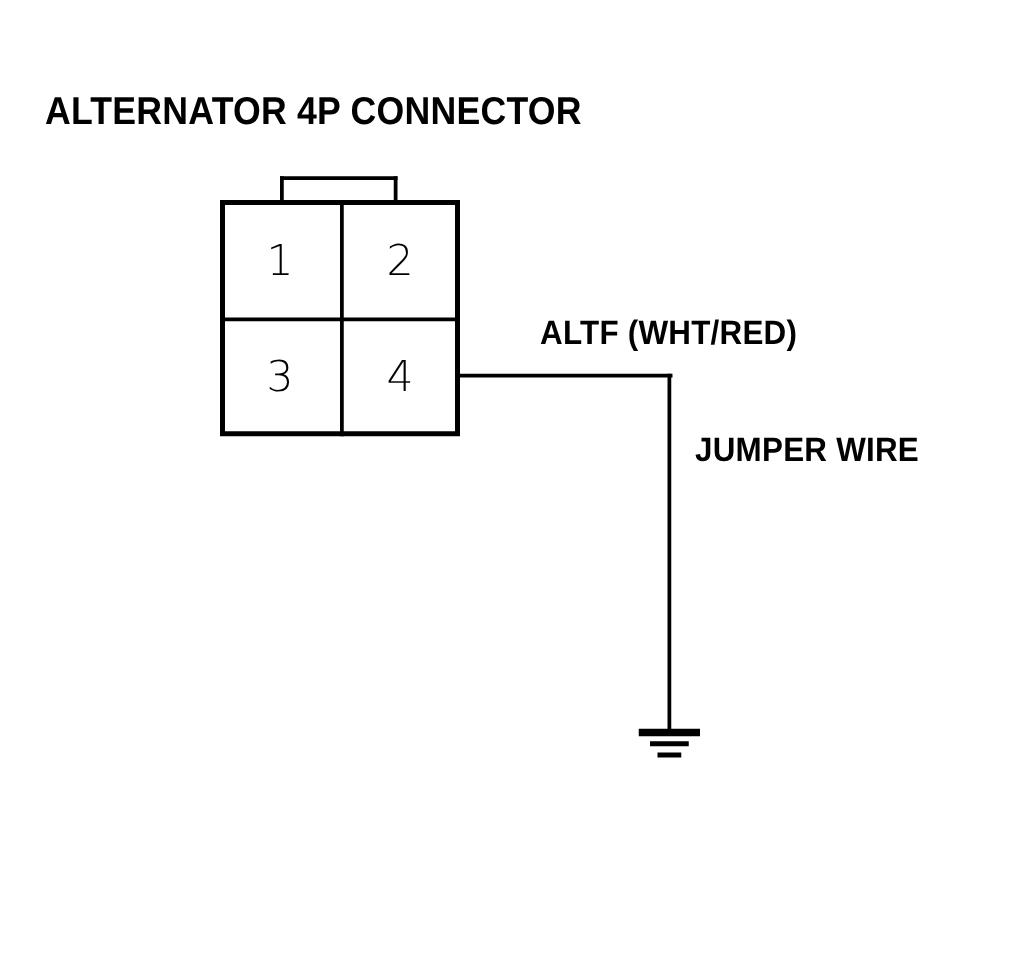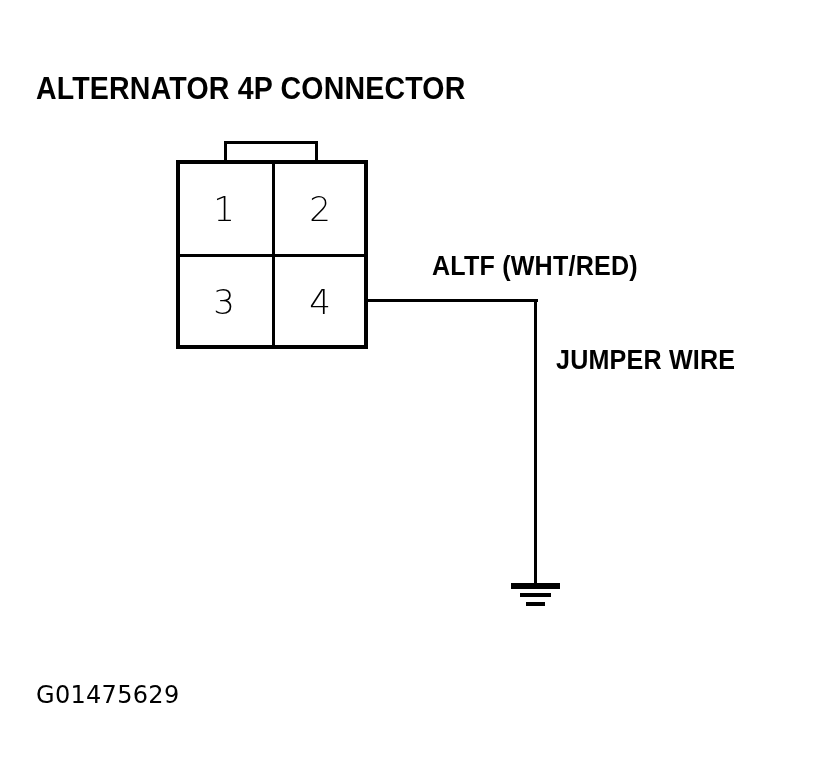--- a/index.html
+++ b/index.html
@@ -194,15 +194,14 @@
   <div class="wire-horizontal"></div>
   <div class="wire-vertical"></div>
 
   <div class="ground-bar ground-bar-1"></div>
   <div class="ground-bar ground-bar-2"></div>
   <div class="ground-bar ground-bar-3"></div>
 
   <div class="wire-label label-altf">ALTF (WHT/RED)</div>
   <div class="wire-label label-jumper">JUMPER WIRE</div>
 
-  <div class="figure-id">G01475629</div>
 
 </div>
 
 </body></html>

